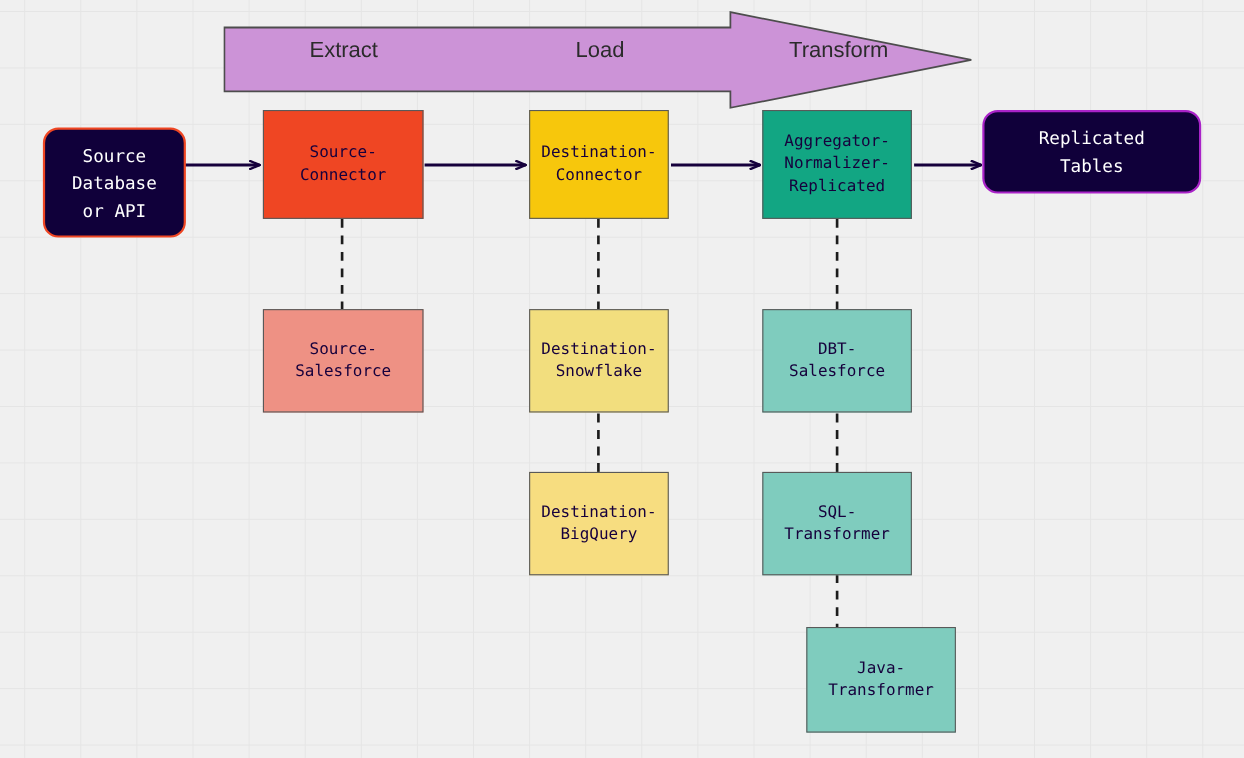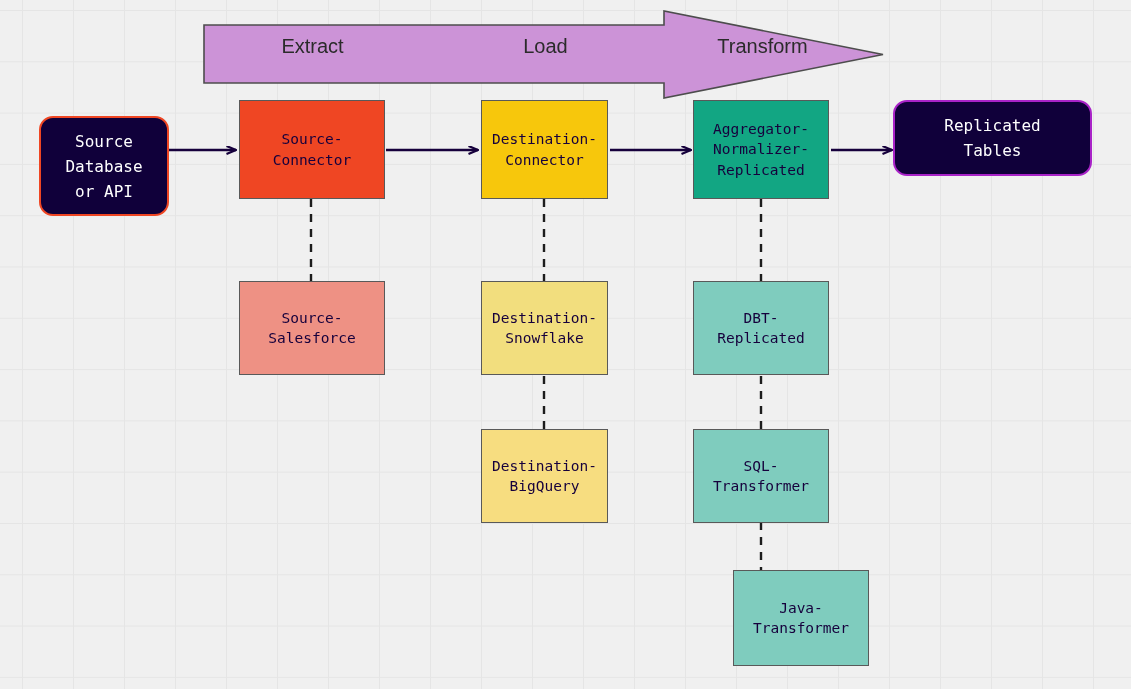--- a/index.html
+++ b/index.html
@@ -135,21 +135,21 @@
   <div class="node rect" style="left:239px; top:281px; width:146px; height:94px; background:#ee9184;">Source-
 Salesforce</div>
 
   <div class="node rect" style="left:481px; top:281px; width:127px; height:94px; background:#f2de7e;">Destination-
 Snowflake</div>
 
   <div class="node rect" style="left:481px; top:429px; width:127px; height:94px; background:#f7dd80;">Destination-
 BigQuery</div>
 
   <div class="node rect" style="left:693px; top:281px; width:136px; height:94px; background:#7fccbe;">DBT-
-Replicated</div>
+Salesforce</div>
 
   <div class="node rect" style="left:693px; top:429px; width:136px; height:94px; background:#7fccbe;">SQL-
 Transformer</div>
 
   <div class="node rect" style="left:717px; top:570px; width:136px; height:96px; background:#7fccbe;margin-left:16px;">Java-
 Transformer</div>
 
 </div>
 
 </body></html>

